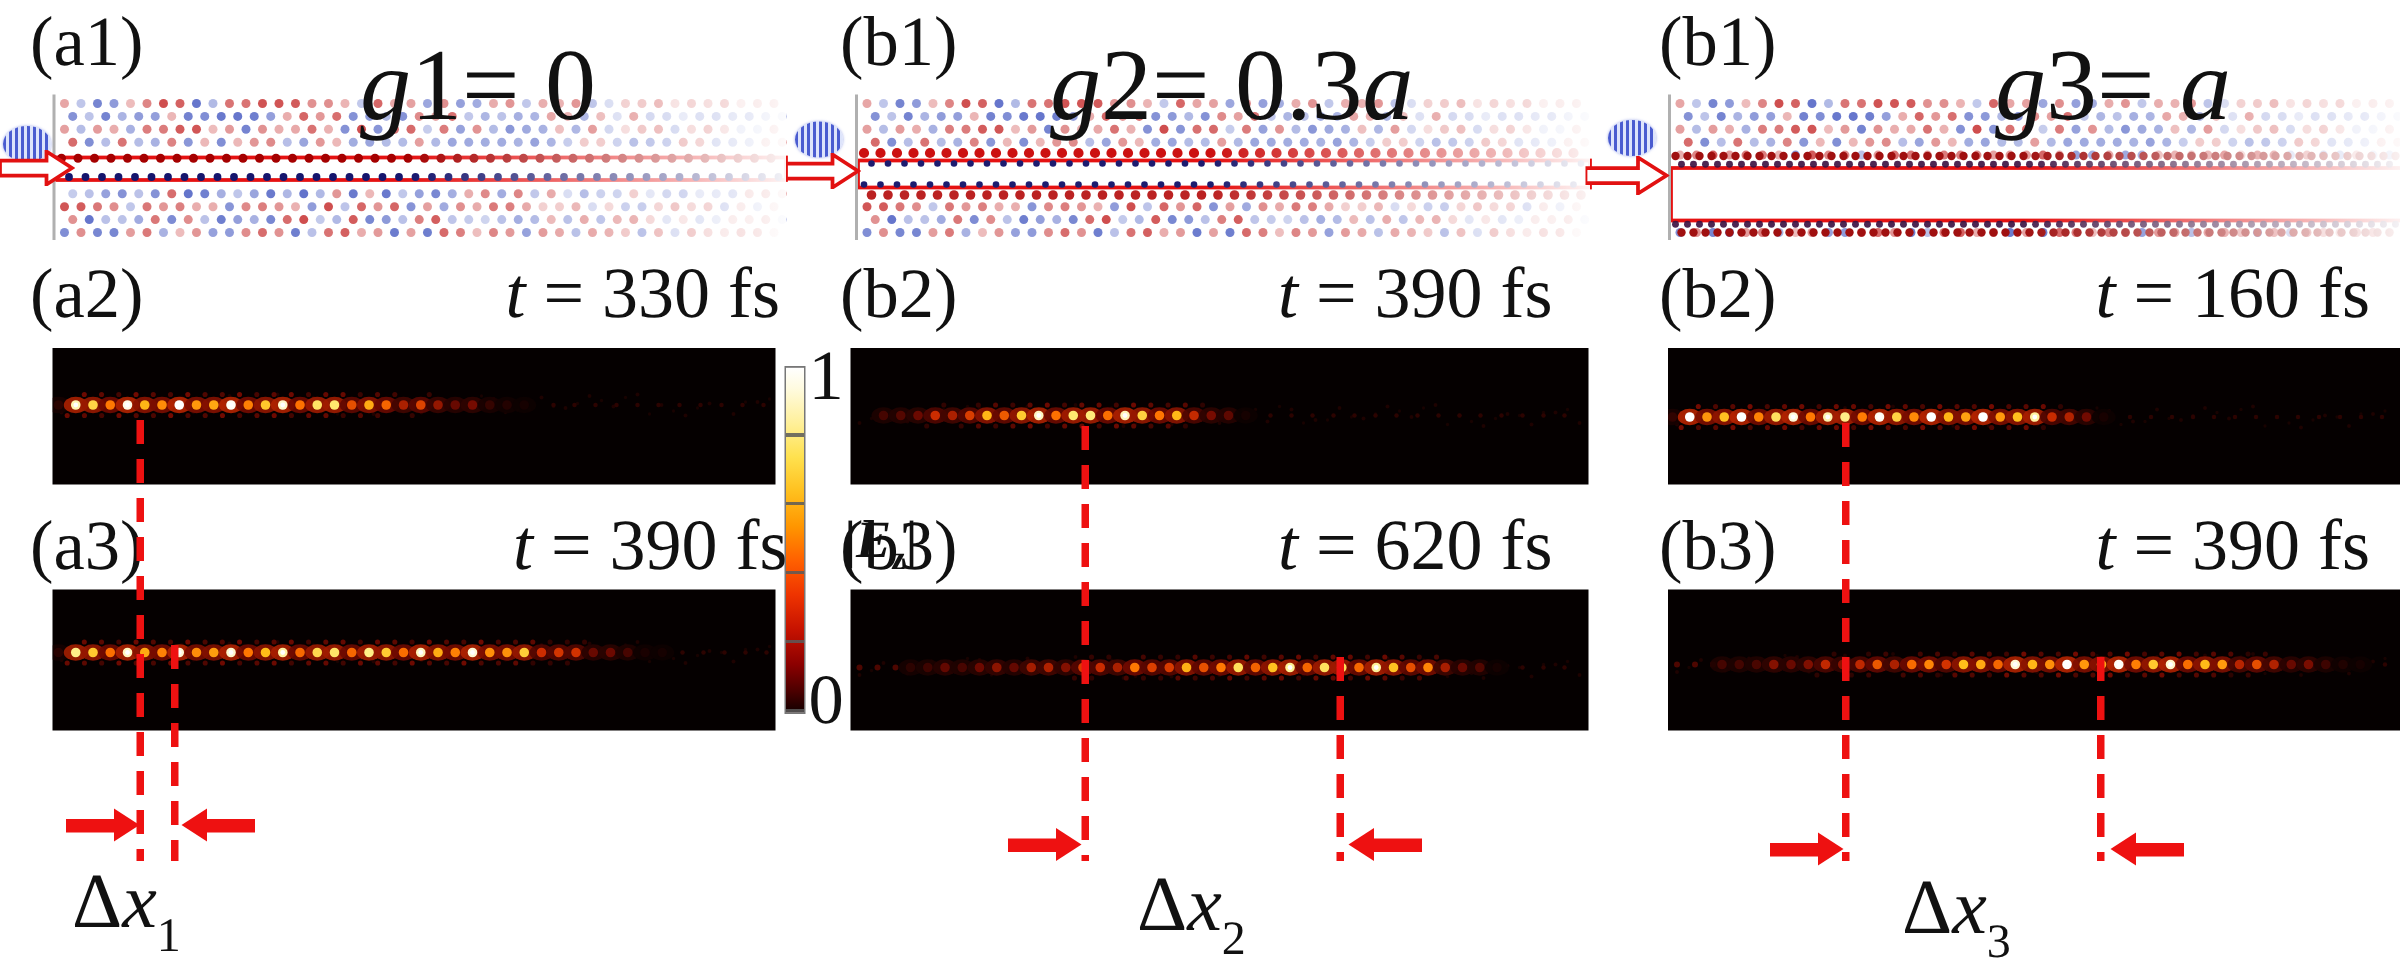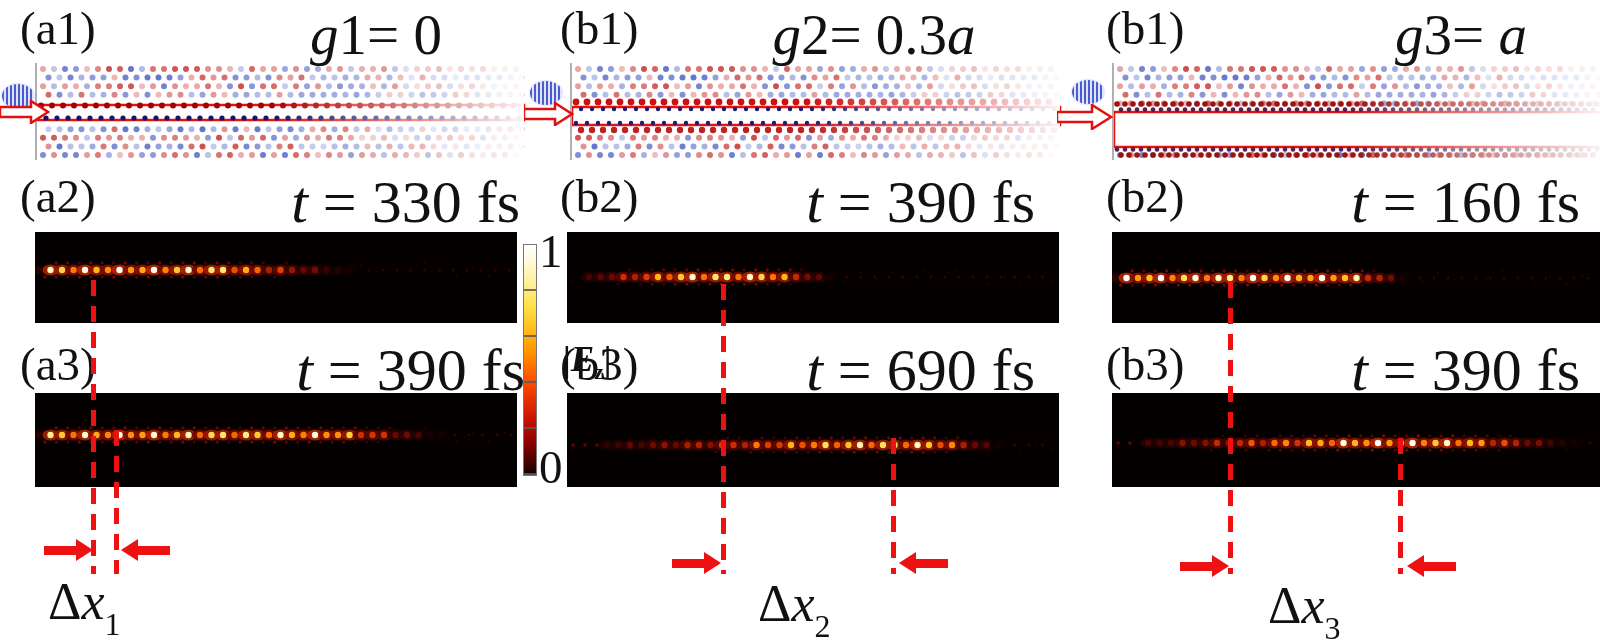--- a/index.html
+++ b/index.html
@@ -5,27 +5,27 @@
   html,body{margin:0;padding:0;background:#fff}
   .fig{position:relative;width:1600px;height:644px;background:#fff;overflow:hidden;
        font-family:"Liberation Serif","DejaVu Serif",serif;color:#111}
 
   
   .plabel{position:absolute;font-size:47px;line-height:1.1;z-index:2;white-space:nowrap}
   .l1{top:3px}.l2{top:171px}.l3{top:339px}
   .c1 .plabel{left:20px}.c2 .plabel{left:560px}.c3 .plabel{left:1106px}
 
   
-  .gap{position:absolute;top:2px;font-size:57px;text-align:center;z-index:2;white-space:nowrap}
+  .gap{position:absolute;top:17px;font-size:68px;text-align:left;z-index:2;white-space:nowrap}
   .gap-1{left:240px;width:272px}
   .gap-2{left:700px;width:348px}
   .gap-3{left:1330px;width:262px}
 
   
-  .time{position:absolute;font-size:60px;text-align:right;z-index:2;white-space:pre}
+  .time{position:absolute;font-size:48px;text-align:right;z-index:2;white-space:pre}
   .t-a2{left:180px;top:168px;width:340px}
   .t-a3{left:180px;top:336px;width:345px}
   .t-b2{left:660px;top:168px;width:375px}
   .t-b3{left:660px;top:336px;width:375px}
   .t-c2{left:1210px;top:168px;width:370px}
   .t-c3{left:1210px;top:336px;width:370px}
   i{font-style:italic}
 
   
   .lattice{position:absolute;top:63px;height:97px;border-left:2px solid #b0b0b0;z-index:1}
@@ -1606,21 +1606,21 @@
           <circle cx="392" cy="45" r="1.5" fill="#2c0300"></circle>
           <circle cx="406" cy="45" r="1.5" fill="#2c0300"></circle>
           <circle cx="420" cy="45" r="1.5" fill="#2c0300"></circle>
           <circle cx="434" cy="45" r="1.5" fill="#2c0300"></circle>
           <circle cx="448" cy="45" r="1.5" fill="#2c0300"></circle>
           <circle cx="462" cy="45" r="1.5" fill="#2c0300"></circle>
           <circle cx="476" cy="45" r="1.5" fill="#2c0300"></circle>
         </svg></div>
 
     <div class="plabel l3">(b3)</div>
-    <div class="time t-b3"><i>t</i><span> = 690 fs</span></div>
+    <div class="time t-b3"><i>t</i><span> = 620 fs</span></div>
     <div class="field f2 fx-2" id="f-b3"><svg width="492" height="94">
           <circle cx="6" cy="57" r="1.3" fill="#1e0200"></circle>
           <circle cx="14" cy="54" r="1.1" fill="#180200"></circle>
           <circle cx="22" cy="49" r="1.3" fill="#1e0200"></circle>
           <circle cx="30" cy="52" r="1.1" fill="#180200"></circle>
           <circle cx="38" cy="56" r="1.3" fill="#1e0200"></circle>
           <circle cx="46" cy="50" r="1.1" fill="#180200"></circle>
           <circle cx="54" cy="48" r="1.3" fill="#1e0200"></circle>
           <circle cx="62" cy="48" r="1.1" fill="#180200"></circle>
           <circle cx="70" cy="55" r="1.3" fill="#1e0200"></circle>

